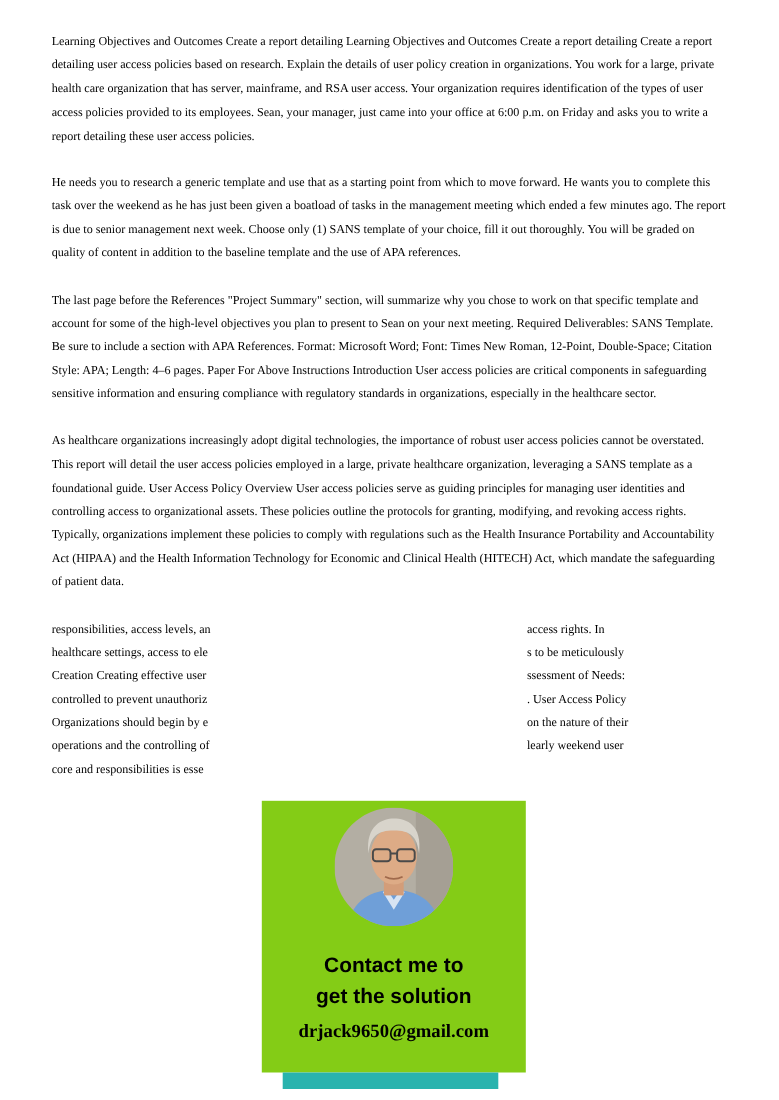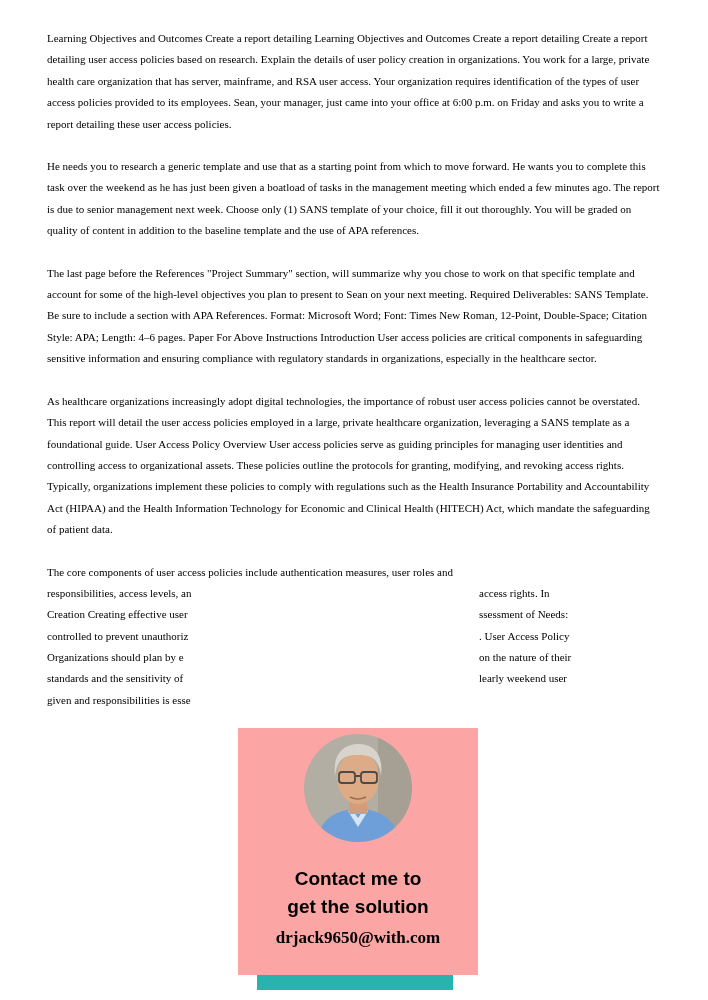--- a/index.html
+++ b/index.html
@@ -74,66 +74,66 @@
 <body>
 
 <div class="doc">
   <p>Learning Objectives and Outcomes Create a report detailing Learning Objectives and Outcomes Create a report detailing Create a report detailing user access policies based on research. Explain the details of user policy creation in organizations. You work for a large, private health care organization that has server, mainframe, and RSA user access. Your organization requires identification of the types of user access policies provided to its employees. Sean, your manager, just came into your office at 6:00 p.m. on Friday and asks you to write a report detailing these user access policies.</p>
   <p>He needs you to research a generic template and use that as a starting point from which to move forward. He wants you to complete this task over the weekend as he has just been given a boatload of tasks in the management meeting which ended a few minutes ago. The report is due to senior management next week. Choose only (1) SANS template of your choice, fill it out thoroughly. You will be graded on quality of content in addition to the baseline template and the use of APA references.</p>
   <p>The last page before the References "Project Summary" section, will summarize why you chose to work on that specific template and account for some of the high-level objectives you plan to present to Sean on your next meeting. Required Deliverables: SANS Template. Be sure to include a section with APA References. Format: Microsoft Word; Font: Times New Roman, 12-Point, Double-Space; Citation Style: APA; Length: 4–6 pages. Paper For Above Instructions Introduction User access policies are critical components in safeguarding sensitive information and ensuring compliance with regulatory standards in organizations, especially in the healthcare sector.</p>
   <p>As healthcare organizations increasingly adopt digital technologies, the importance of robust user access policies cannot be overstated. This report will detail the user access policies employed in a large, private healthcare organization, leveraging a SANS template as a foundational guide. User Access Policy Overview User access policies serve as guiding principles for managing user identities and controlling access to organizational assets. These policies outline the protocols for granting, modifying, and revoking access rights. Typically, organizations implement these policies to comply with regulations such as the Health Insurance Portability and Accountability Act (HIPAA) and the Health Information Technology for Economic and Clinical Health (HITECH) Act, which mandate the safeguarding of patient data.</p>
 
   <div>
     <div class="pline">
-      <span>The core components of user access policies include authentication measures, user roles and</span>
-      <span class="frag-right"></span>
+      <span>responsibilities, access levels, an</span>
+      <span class="frag-right">access rights. In</span>
     </div>
     <div class="pline">
-      <span>responsibilities, access levels, an</span>
-      <span class="frag-right">access rights. In</span>
+      <span>healthcare settings, access to ele</span>
+      <span class="frag-right">s to be meticulously</span>
     </div>
     <div class="pline">
       <span>Creation Creating effective user</span>
       <span class="frag-right">ssessment of Needs:</span>
     </div>
     <div class="pline">
       <span>controlled to prevent unauthoriz</span>
       <span class="frag-right">. User Access Policy</span>
     </div>
     <div class="pline">
-      <span>Organizations should plan by e</span>
+      <span>Organizations should begin by e</span>
       <span class="frag-right">on the nature of their</span>
     </div>
     <div class="pline">
-      <span>standards and the sensitivity of</span>
+      <span>operations and the controlling of</span>
       <span class="frag-right">learly weekend user</span>
     </div>
     <div class="pline">
-      <span>given and responsibilities is esse</span>
+      <span>core and responsibilities is esse</span>
       <span class="frag-right"></span>
     </div>
   </div>
 </div>
 
-<div class="contact-card" style="background: #fca5a5;">
+<div class="contact-card" style="background: #84cc16;">
   <div class="avatar-wrap">
     <svg viewBox="0 0 108 108" width="108" height="108">
       <rect width="108" height="108" fill="#b3aea3"></rect>
       <rect x="74" width="34" height="108" fill="#a59f94"></rect>
       <path d="M12 108 C16 84 34 75 54 75 C74 75 92 84 96 108 Z" fill="#6f9fd8"></path>
       <path d="M44 77 L54 93 L64 77 L60 75 L54 84 L48 75 Z" fill="#d7e4f3"></path>
       <rect x="45" y="58" width="18" height="22" fill="#d39d79"></rect>
       <ellipse cx="54" cy="44" rx="21" ry="26" fill="#ddab86"></ellipse>
       <path d="M31 42 C28 16 44 10 54 10 C66 10 80 16 77 42 C75 26 69 21 54 21 C39 21 33 26 31 42 Z" fill="#d8d4cb"></path>
       <rect x="35" y="38" width="16" height="11" rx="3" fill="none" stroke="#4a4a4a" stroke-width="1.8"></rect>
       <rect x="57" y="38" width="16" height="11" rx="3" fill="none" stroke="#4a4a4a" stroke-width="1.8"></rect>
       <line x1="51" y1="42" x2="57" y2="42" stroke="#4a4a4a" stroke-width="1.8"></line>
       <path d="M46 63 Q54 67 62 63" stroke="#a06a4c" stroke-width="1.6" fill="none"></path>
     </svg>
   </div>
   <div class="contact-heading">
     <div>Contact me to</div>
     <div>get the solution</div>
   </div>
-  <div class="contact-email">drjack9650@with.com</div>
+  <div class="contact-email">drjack9650@gmail.com</div>
 </div>
 
 <div class="card-footer-strip" style="background: rgb(41, 179, 174);"></div>
 
 </body></html>

